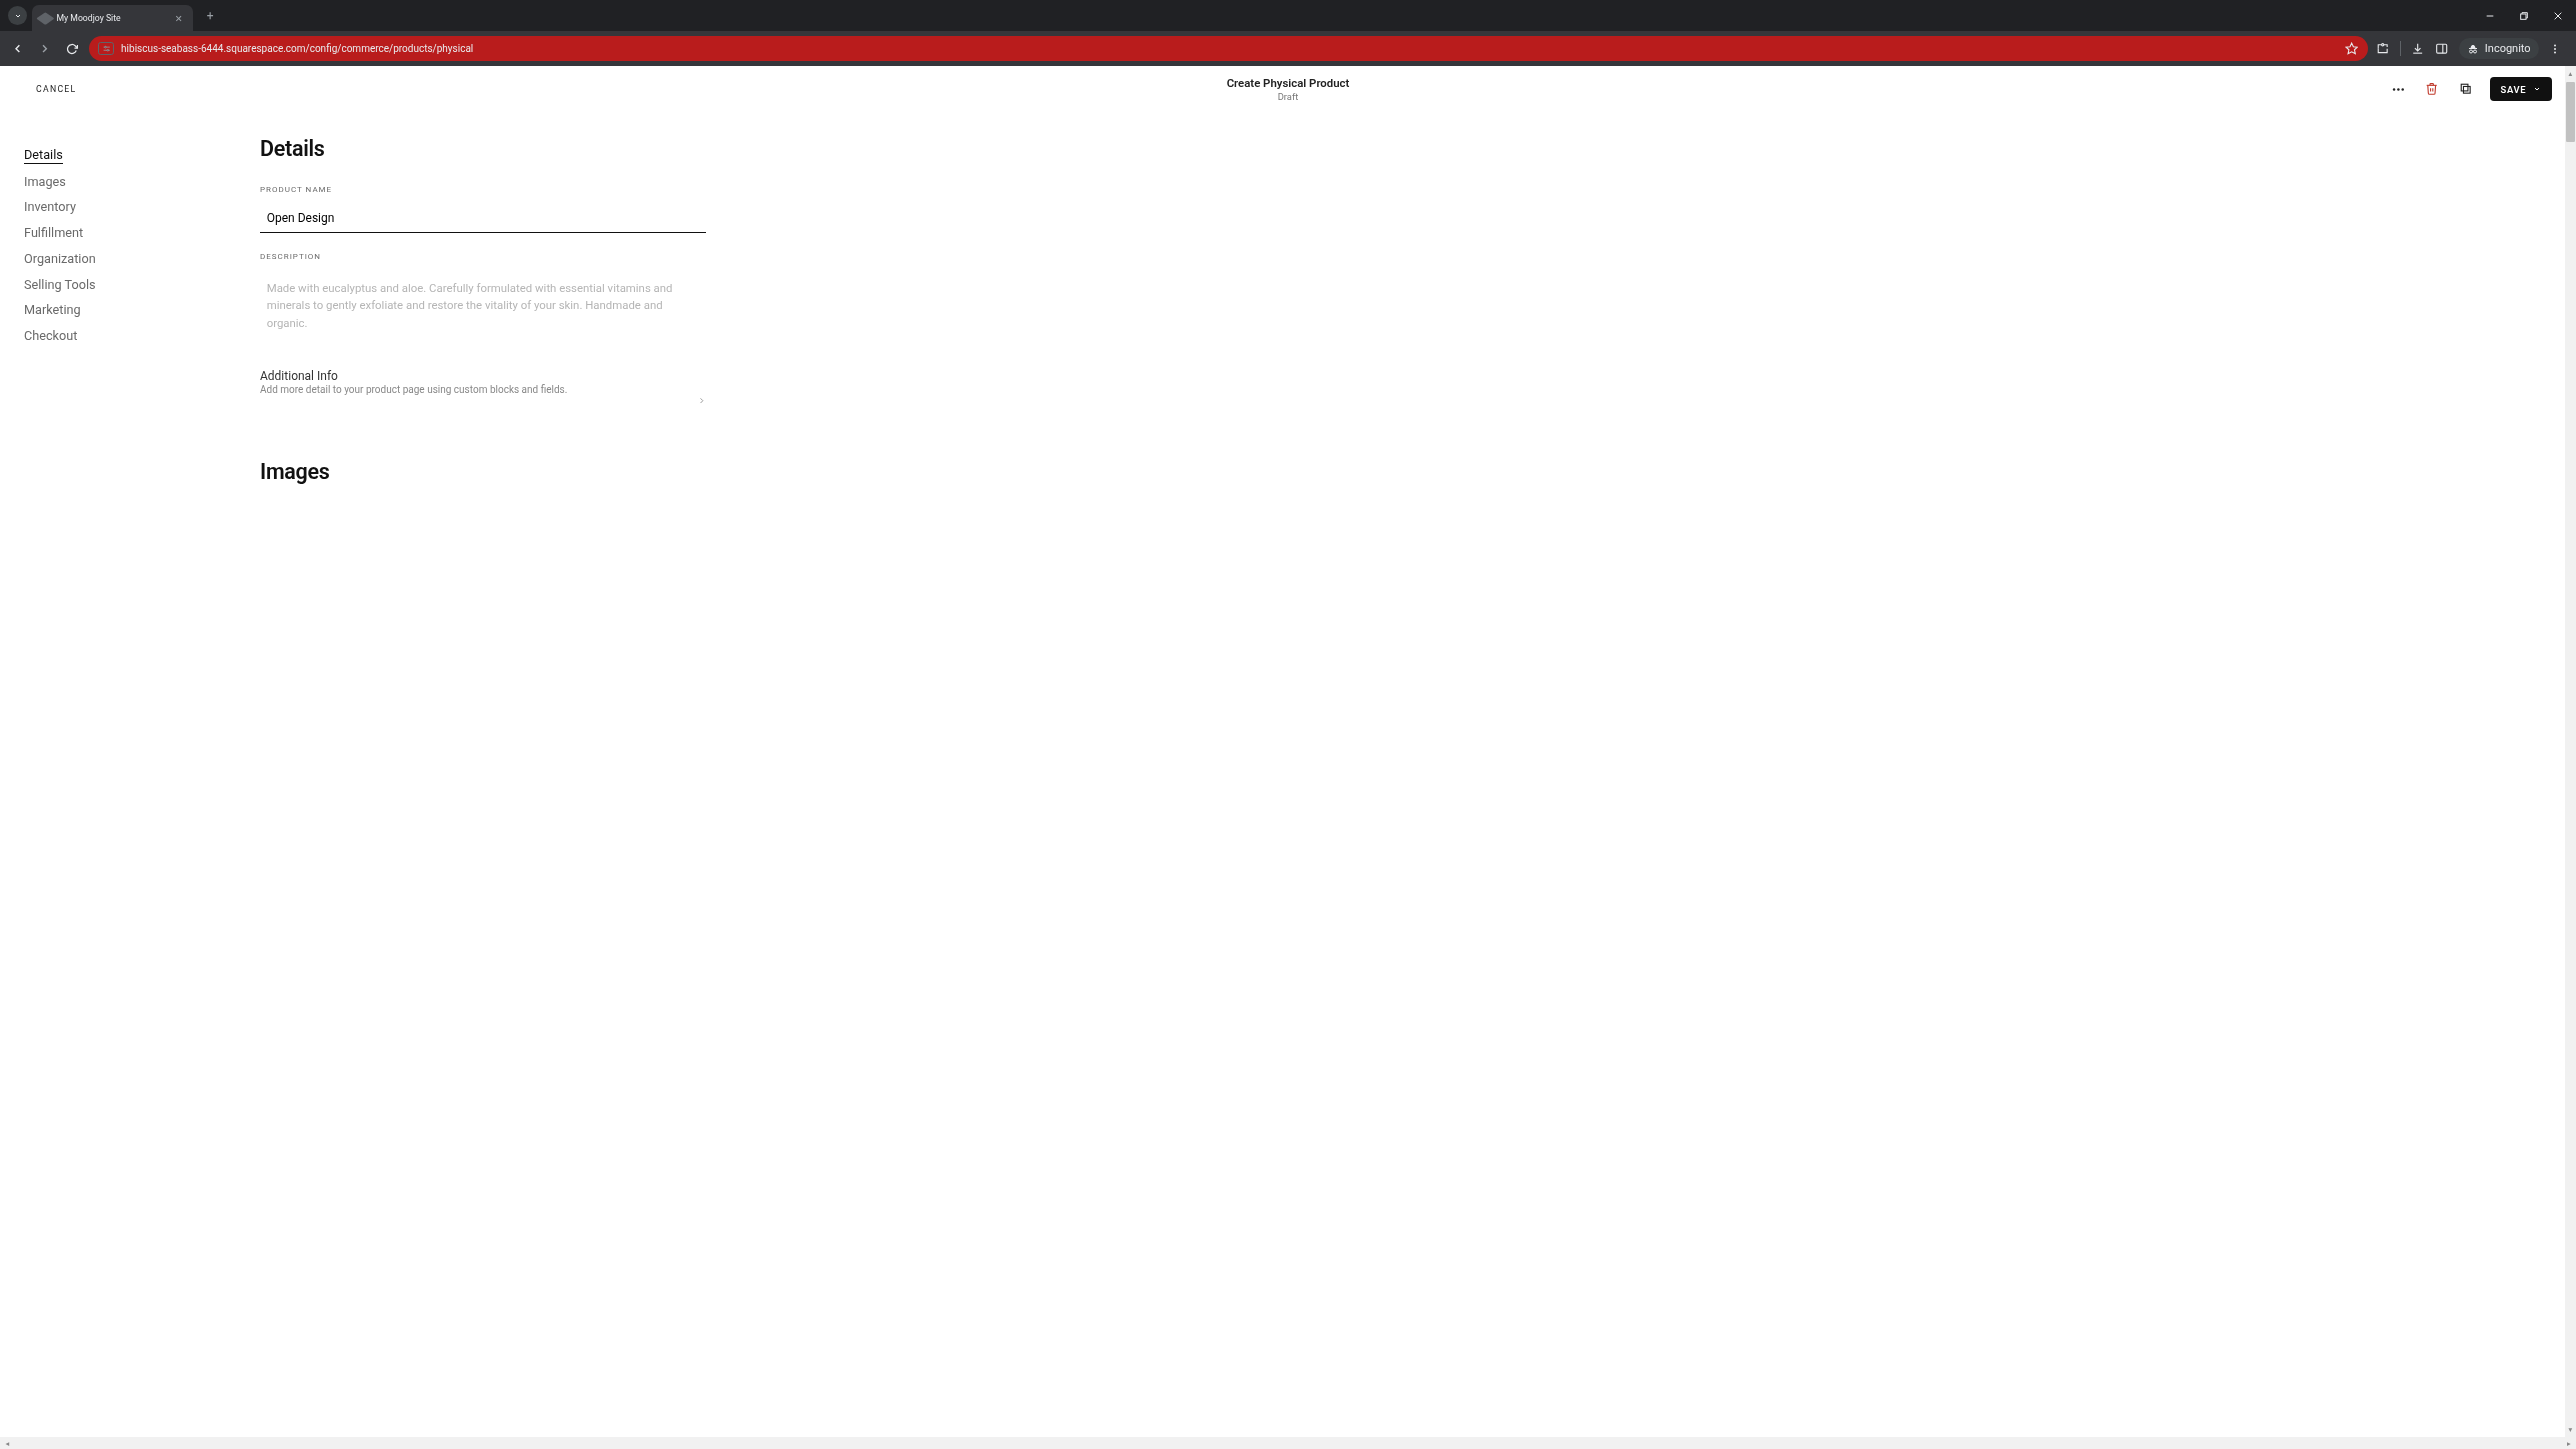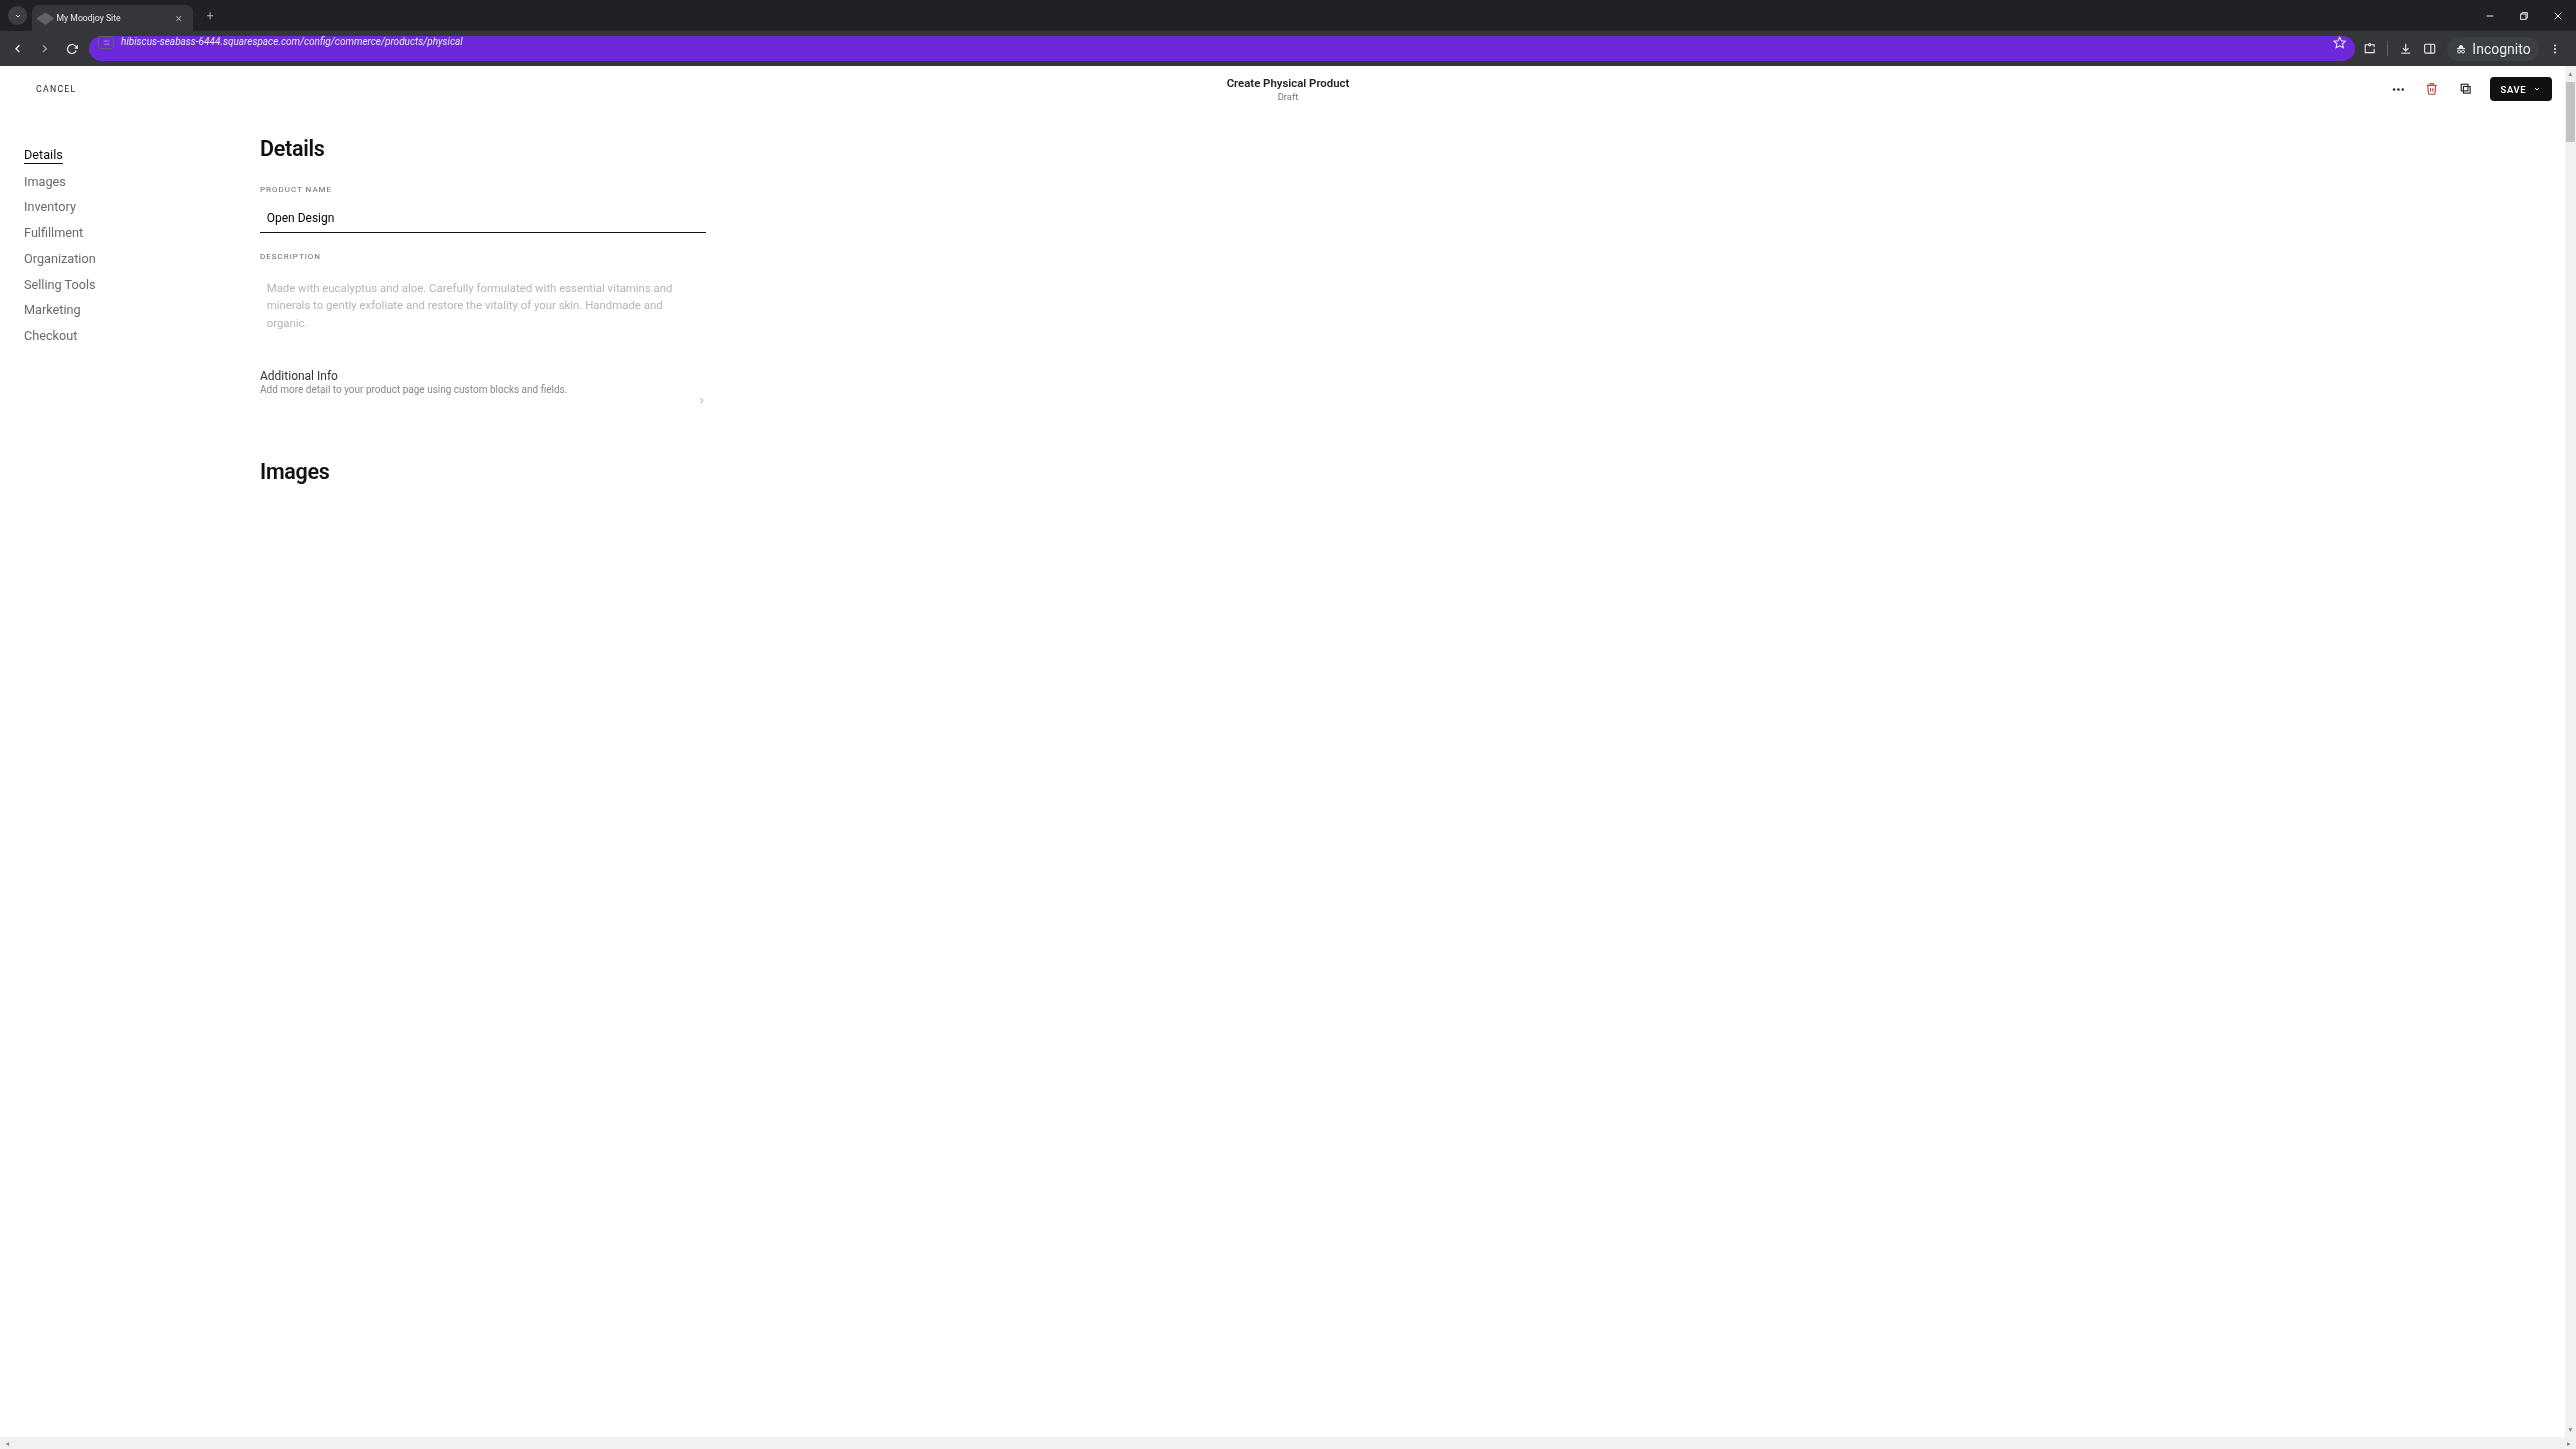--- a/index.html
+++ b/index.html
@@ -10,27 +10,27 @@
     .tab { display: flex; align-items: center; background: #35363a; border-radius: 6.7px 6.7px 0 0; padding: 0 8px; height: 25.5px; min-width: 161px; gap: 5.4px; margin-top: 5.4px; }
     .tab-favicon { width: 10.7px; height: 10.7px; background: #5f6368; border-radius: 1.3px; transform: rotate(45deg) skew(-10deg,-10deg); }
     .tab-title { font-size: 8.7px; color: #e8eaed; flex: 1; }
     .tab-close { font-size: 9.4px; color: #9aa0a6; cursor: pointer; padding: 1.3px 2.7px; }
     .new-tab { font-size: 12px; color: #9aa0a6; margin-left: 8px; cursor: pointer; padding: 2.7px 5.4px; }
     .window-controls { margin-left: auto; display: flex; gap: 2.7px; padding-right: 2.7px; }
     .win-btn { width: 31px; height: 24px; display: flex; align-items: center; justify-content: center; color: #e8eaed; cursor: pointer; }
     .addr-row { display: flex; align-items: center; height: 35px; padding: 0 8px; gap: 8px; background: #35363a; }
     .nav-btn { width: 19px; height: 19px; display: flex; align-items: center; justify-content: center; color: #9aa0a6; cursor: pointer; border-radius: 50%; }
     .nav-btn.enabled { color: #e8eaed; }
-    .addr-bar { flex: 1; background: #6d28d9; border-radius: 14.8px; height: 25.5px; display: flex; align-items: flex-start; padding: 0 9.4px; gap: 6.7px; font-style: italic; }
+    .addr-bar { flex: 1; background: #b91c1c; border-radius: 14.8px; height: 25.5px; display: flex; align-items: center; padding: 0 9.4px; gap: 6.7px; }
     .site-chip { width: 16px; height: 13.4px; display:flex; align-items:center; justify-content:center; color:#9aa0a6; font-size:7.4px; border:0.7px solid #5f6368; border-radius:2.7px; }
     .url-text { color: #e8eaed; font-size: 10px; flex: 1; }
     .addr-actions { display: flex; align-items: center; gap: 10.7px; padding-right: 6.7px; }
     .addr-icon { color: #e8eaed; cursor: pointer; display:flex; align-items:center; }
     .incognito-pill { display: flex; align-items: center; gap: 5.4px; background: #3c4043; border-radius: 12px; padding: 4px 8px; }
-    .incognito-pill span { font-size: 14px; }
+    .incognito-pill span { font-size: 11px; }
     .divider-v { width:0.7px; height:14.8px; background:#5f6368; }
 
     .app { background:#fff; height: calc(100vh - 66px - 12px); position:relative; display:flex; flex-direction:column; }
     .app-topbar { display:flex; align-items:center; height:46px; padding: 0 24px; }
     .cancel-link { letter-spacing: 1.3px; font-size: 8.7px; color:#222; cursor:pointer;padding-left:12px; }
     .top-center { position:absolute; left:50%; transform:translateX(-50%); text-align:center; }
     .page-title { font-size: 11.4px; font-weight: 600; color:#222; }
     .page-subtitle { font-size: 9.4px; color:#777; margin-top:1.3px; }
     .top-actions { margin-left:auto; display:flex; align-items:center; gap: 14.8px; }
     .icon-btn { cursor:pointer; display:flex; align-items:center; justify-content:center; width:19px; height:19px; }

